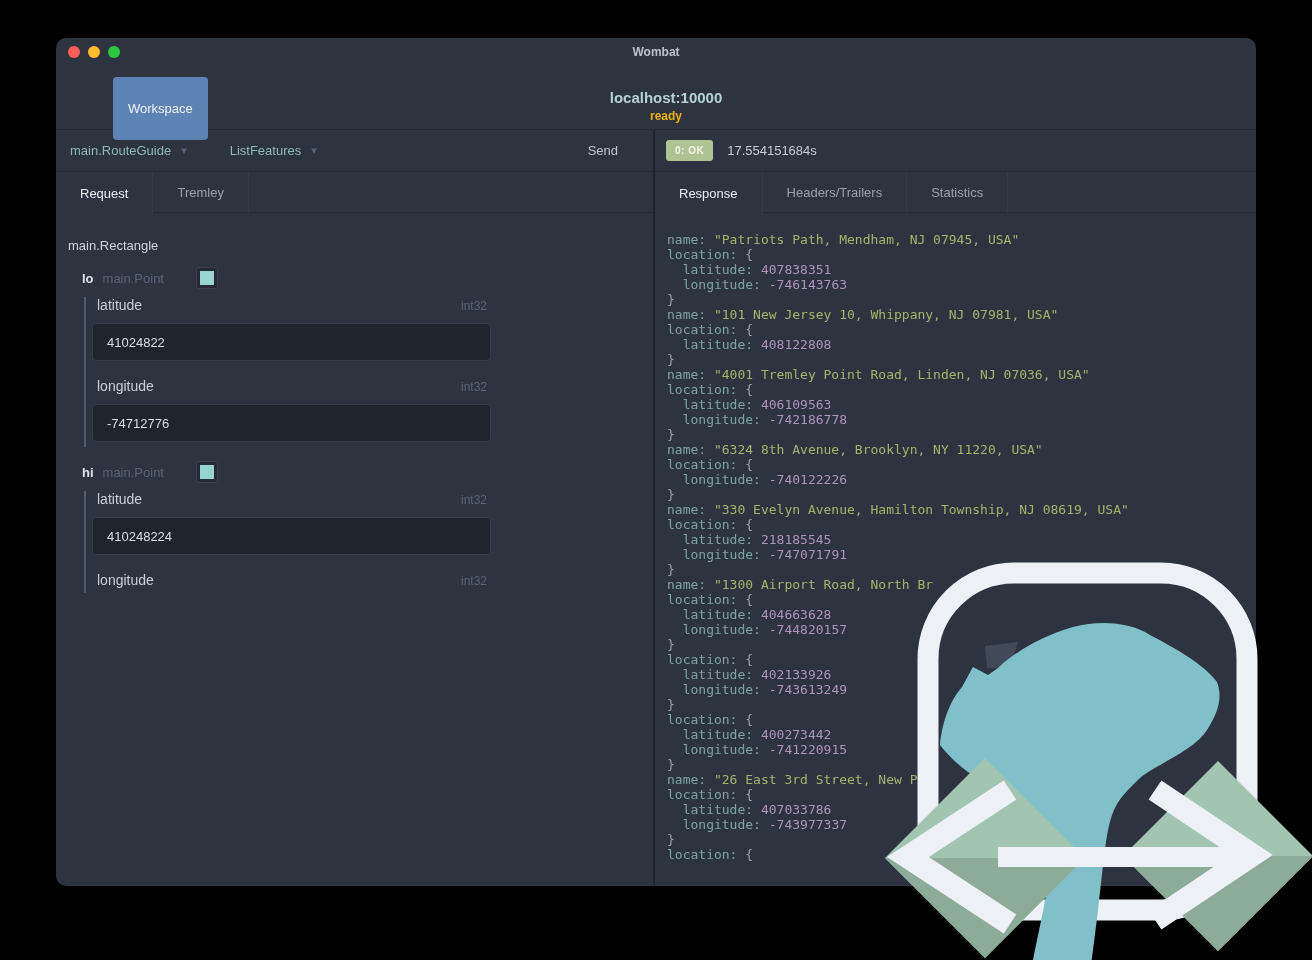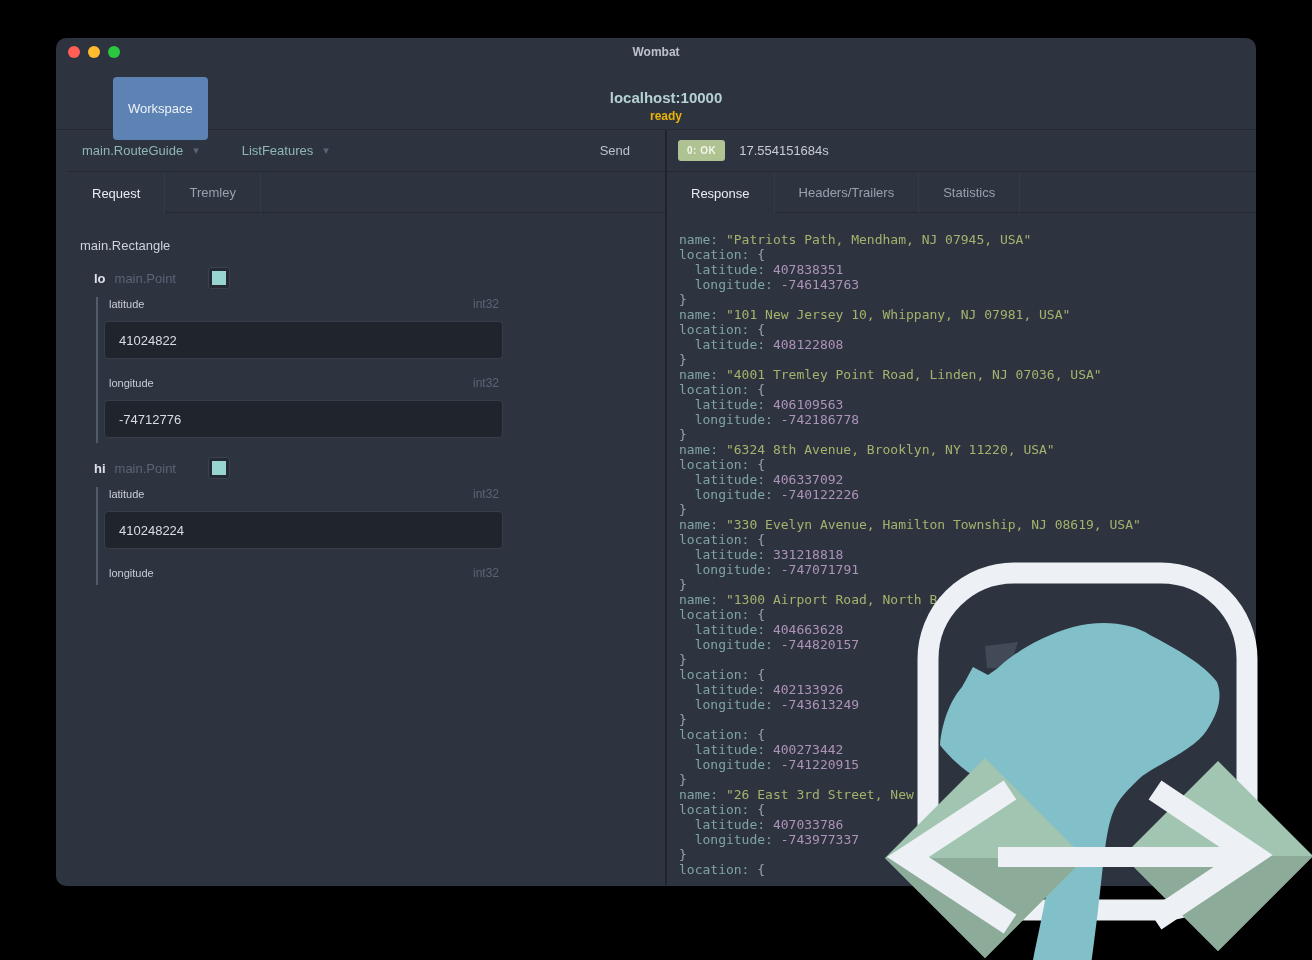--- a/index.html
+++ b/index.html
@@ -19,21 +19,21 @@
   .win-title { position:absolute; left:0; right:0; top:7px; text-align:center;
                font-size:12px; font-weight:700; color:#bcc2cb; }
 
   .header { position:relative; height:64px; border-bottom:1px solid #232833; }
   .workspace-btn { position:absolute; left:11px; top:11px; padding:24px 15px;
                    background:#5d83b4; color:#eef2f8; font-size:13px; border-radius:4px;margin-left:46px; }
   .conn { position:absolute; left:0; right:0; top:22px; text-align:center;margin-left:20px; }
   .conn .address { font-size:15px; font-weight:700; color:#b5d2d2; line-height:20px; }
   .conn .status  { font-size:12px; font-weight:700; color:#eab308; line-height:16px; }
 
-  .content { display:flex; height:755px;padding-left:12px; }
+  .content { display:flex; height:755px; }
   .left-panel  { width:599px; border-right:2px solid #1f232b; display:flex; flex-direction:column; }
   .right-panel { flex:1; display:flex; flex-direction:column;justify-content:space-between; }
 
   .toolbar { height:42px; flex:0 0 42px; border-bottom:1px solid #232833;
              display:flex; align-items:center; padding:0 35px 0 14px; }
   .select-ctl { display:flex; align-items:center; }
   .select-ctl .lbl { font-size:13px; color:#8fb7b7; }
   .chev { font-size:11px; color:#5a6477; margin-left:10px; }
   .method-ctl { margin-left:43px; }
   .spacer { flex:1; }
@@ -53,21 +53,21 @@
   .ftype { font-size:13px; color:#5a6475; margin-left:9px; }
   .checkbox { margin-left:32px; width:22px; height:22px; background:#252a34;
               border:1px solid #3a4150; border-radius:3px;
               display:flex; align-items:center; justify-content:center; }
   .checkbox-fill { width:14px; height:14px; background:#99d5d0; }
   .fgroup-body { margin:8px 0 0 16px; border-left:2px solid #505b6c; padding:0 0 0 6px; }
   .ffield { }
   .ffield .labelrow { width:399px; display:flex; justify-content:space-between;
                       align-items:baseline; margin-top:17px; padding-right:4px; }
   .ffield:first-child .labelrow { margin-top:6px; }
-  .flabel { font-size:11px; color:#c7ced6; margin-left:5px; }
+  .flabel { font-size:14px; color:#c7ced6; margin-left:5px; }
   .fint { font-size:12px; color:#5a6475; }
   .finput { margin-top:10px; width:399px; height:38px; background:#20242c;
             border:1px solid #363d4a; border-radius:4px; display:flex; align-items:center;
             padding-left:14px; font-size:13px; color:#d9dde3; }
   .fgroup-body { padding-bottom:5px; }
 
   
   .result-bar { height:42px; flex:0 0 42px; border-bottom:1px solid #232833;
                 display:flex; align-items:center; padding-left:11px; }
   .badge { background:#aec391; color:#f3f6ea; font-size:10px; font-weight:700;
@@ -203,26 +203,25 @@
             <div class="line"><span class="k">location:</span> <span class="b">{</span></div>
             <div class="line">  <span class="k">latitude:</span> <span class="n">408122808</span></div>
             <div class="line"><span class="b">}</span></div>
             <div class="line"><span class="k">name:</span> <span class="s">"4001 Tremley Point Road, Linden, NJ 07036, USA"</span></div>
             <div class="line"><span class="k">location:</span> <span class="b">{</span></div>
             <div class="line">  <span class="k">latitude:</span> <span class="n">406109563</span></div>
             <div class="line">  <span class="k">longitude:</span> <span class="n">-742186778</span></div>
             <div class="line"><span class="b">}</span></div>
             <div class="line"><span class="k">name:</span> <span class="s">"6324 8th Avenue, Brooklyn, NY 11220, USA"</span></div>
             <div class="line"><span class="k">location:</span> <span class="b">{</span></div>
-            <div class="line">  <span class="k">latitude:</span> <span class="n">406337092</span></div>
             <div class="line">  <span class="k">longitude:</span> <span class="n">-740122226</span></div>
             <div class="line"><span class="b">}</span></div>
             <div class="line"><span class="k">name:</span> <span class="s">"330 Evelyn Avenue, Hamilton Township, NJ 08619, USA"</span></div>
             <div class="line"><span class="k">location:</span> <span class="b">{</span></div>
-            <div class="line">  <span class="k">latitude:</span> <span class="n">331218818</span></div>
+            <div class="line">  <span class="k">latitude:</span> <span class="n">218185545</span></div>
             <div class="line">  <span class="k">longitude:</span> <span class="n">-747071791</span></div>
             <div class="line"><span class="b">}</span></div>
             <div class="line"><span class="k">name:</span> <span class="s">"1300 Airport Road, North Br</span></div>
             <div class="line"><span class="k">location:</span> <span class="b">{</span></div>
             <div class="line">  <span class="k">latitude:</span> <span class="n">404663628</span></div>
             <div class="line">  <span class="k">longitude:</span> <span class="n">-744820157</span></div>
             <div class="line"><span class="b">}</span></div>
             <div class="line"><span class="k">location:</span> <span class="b">{</span></div>
             <div class="line">  <span class="k">latitude:</span> <span class="n">402133926</span></div>
             <div class="line">  <span class="k">longitude:</span> <span class="n">-743613249</span></div>

